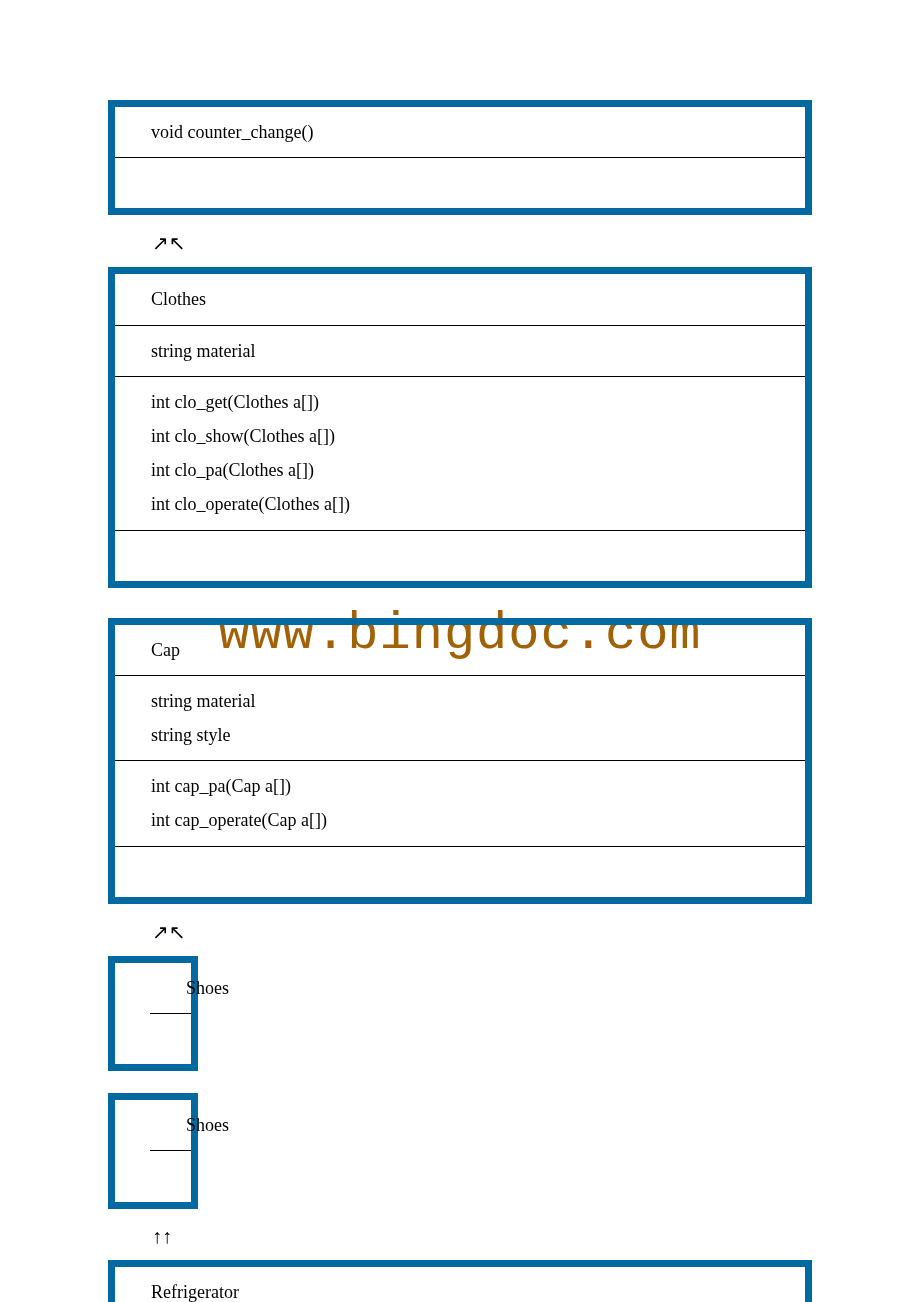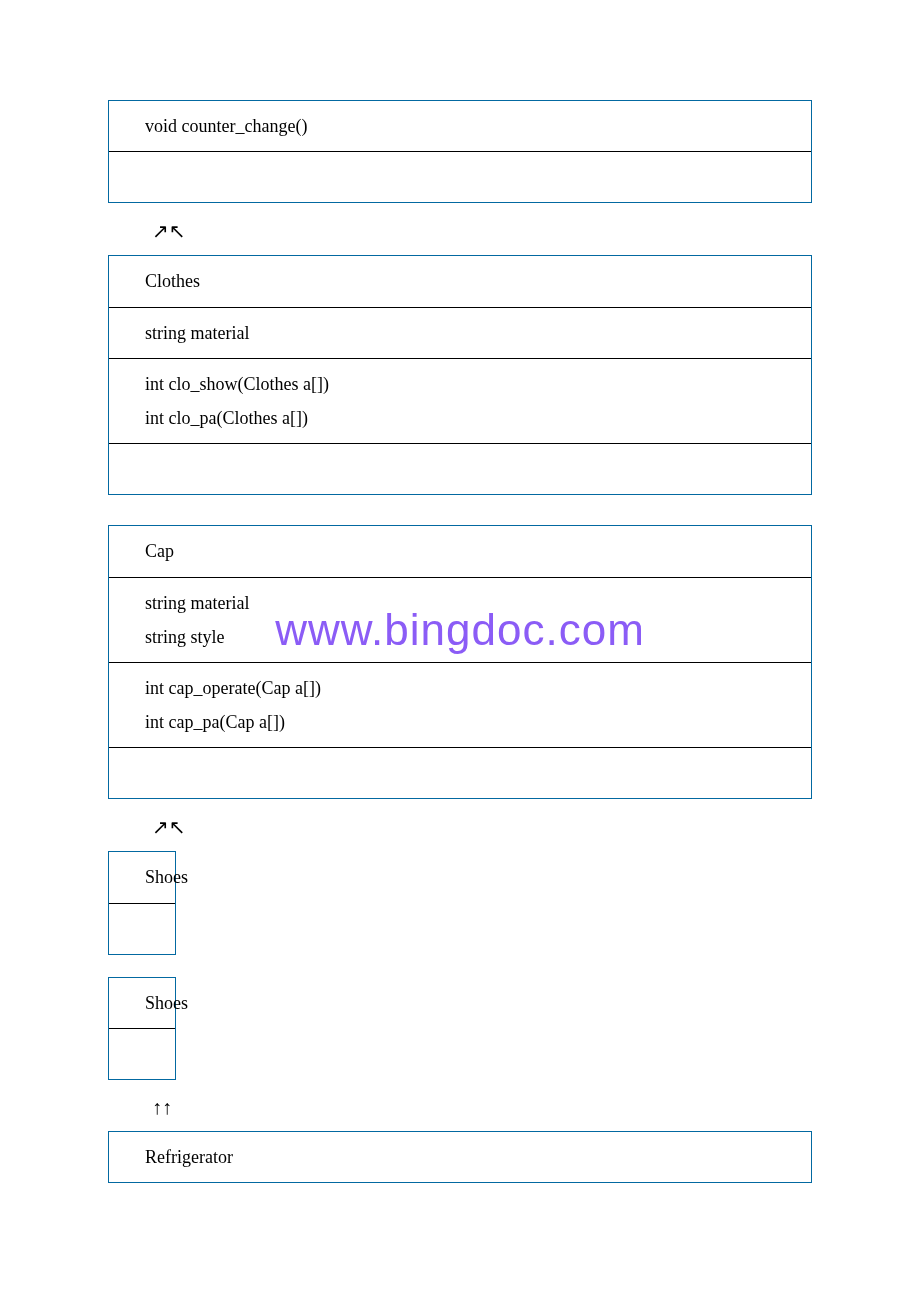--- a/index.html
+++ b/index.html
@@ -10,25 +10,26 @@
     body {
       font-family: "Times New Roman", Times, serif;
       font-size: 18px;
       background: #fff;
       color: #000;
       padding: 100px 108px 50px 108px;
       width: 920px;
       position: relative;
     }
     .class-box {
-      border: 1px solid #0369a1;
+      border: 7px solid #0369a1;
       margin-bottom: 0;
     }
     .class-box.small {
-      width: 68px;
+      width: 90px;
+      padding-left: 35px;
     }
     .section {
       padding: 8px 10px 8px 36px;
       line-height: 1.9;
     }
     .divider {
       border-top: 1px solid #000;
     }
     .arrows {
       padding: 16px 0 12px 44px;
@@ -38,24 +39,24 @@
       height: 30px;
     }
     .gap-small {
       height: 22px;
     }
     .watermark {
       position: absolute;
       top: 605px;
       left: 50%;
       transform: translateX(-50%);
-      font-size: 44px;
-      font-family: Liberation Sans, sans-serif;
+      font-size: 52px;
+      font-family: Liberation Mono, monospace;
       font-weight: 400;
-      color: #8b5cf6;
+      color: #a16207;
       white-space: nowrap;
       pointer-events: none;
       z-index: 0;
       letter-spacing: 1px;
     }
     .content {
       position: relative;
       z-index: 1;
     }
   </style>
@@ -79,42 +80,44 @@
   <div class="class-box">
     <div class="section">
       <div>Clothes</div>
     </div>
     <div class="divider"></div>
     <div class="section">
       <div>string material</div>
     </div>
     <div class="divider"></div>
     <div class="section">
+      <div>int clo_get(Clothes a[])</div>
       <div>int clo_show(Clothes a[])</div>
       <div>int clo_pa(Clothes a[])</div>
+      <div>int clo_operate(Clothes a[])</div>
     </div>
     <div class="divider"></div>
     <div class="section">&nbsp;</div>
   </div>
 
   <div class="gap"></div>
 
   <div class="class-box">
     <div class="section">
       <div>Cap</div>
     </div>
     <div class="divider"></div>
     <div class="section">
       <div>string material</div>
       <div>string style</div>
     </div>
     <div class="divider"></div>
     <div class="section">
+      <div>int cap_pa(Cap a[])</div>
       <div>int cap_operate(Cap a[])</div>
-      <div>int cap_pa(Cap a[])</div>
     </div>
     <div class="divider"></div>
     <div class="section">&nbsp;</div>
   </div>
 
   <div class="arrows">↗↖</div>
 
   <div class="class-box small">
     <div class="section">
       <div>Shoes</div>

